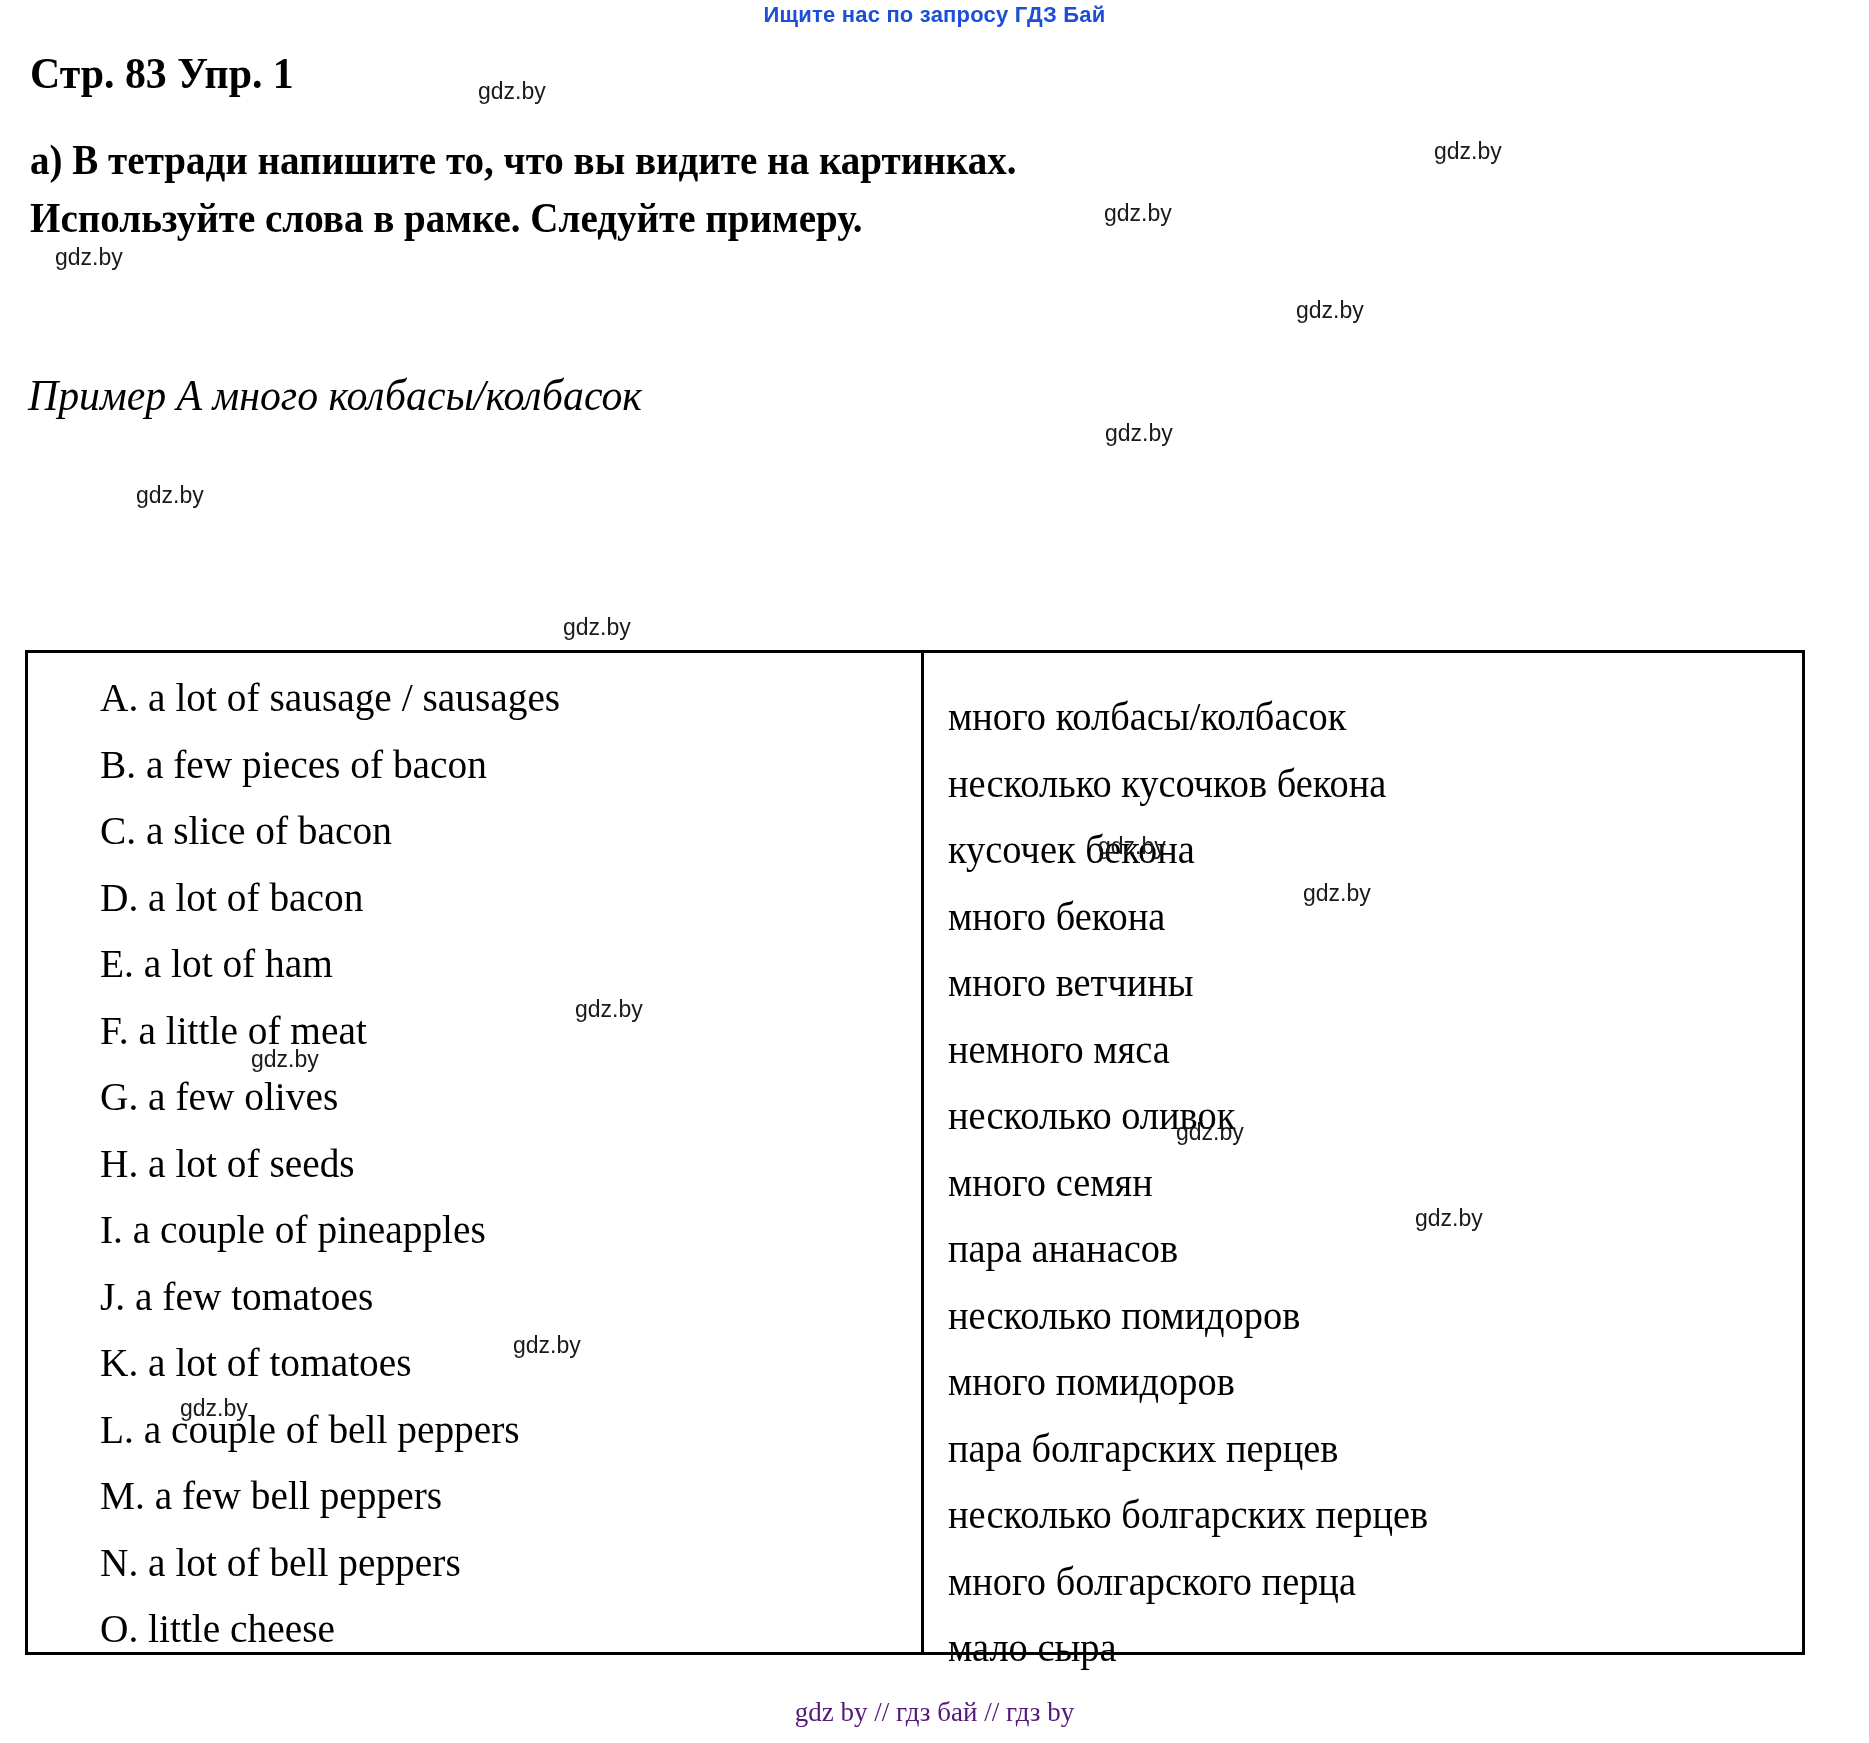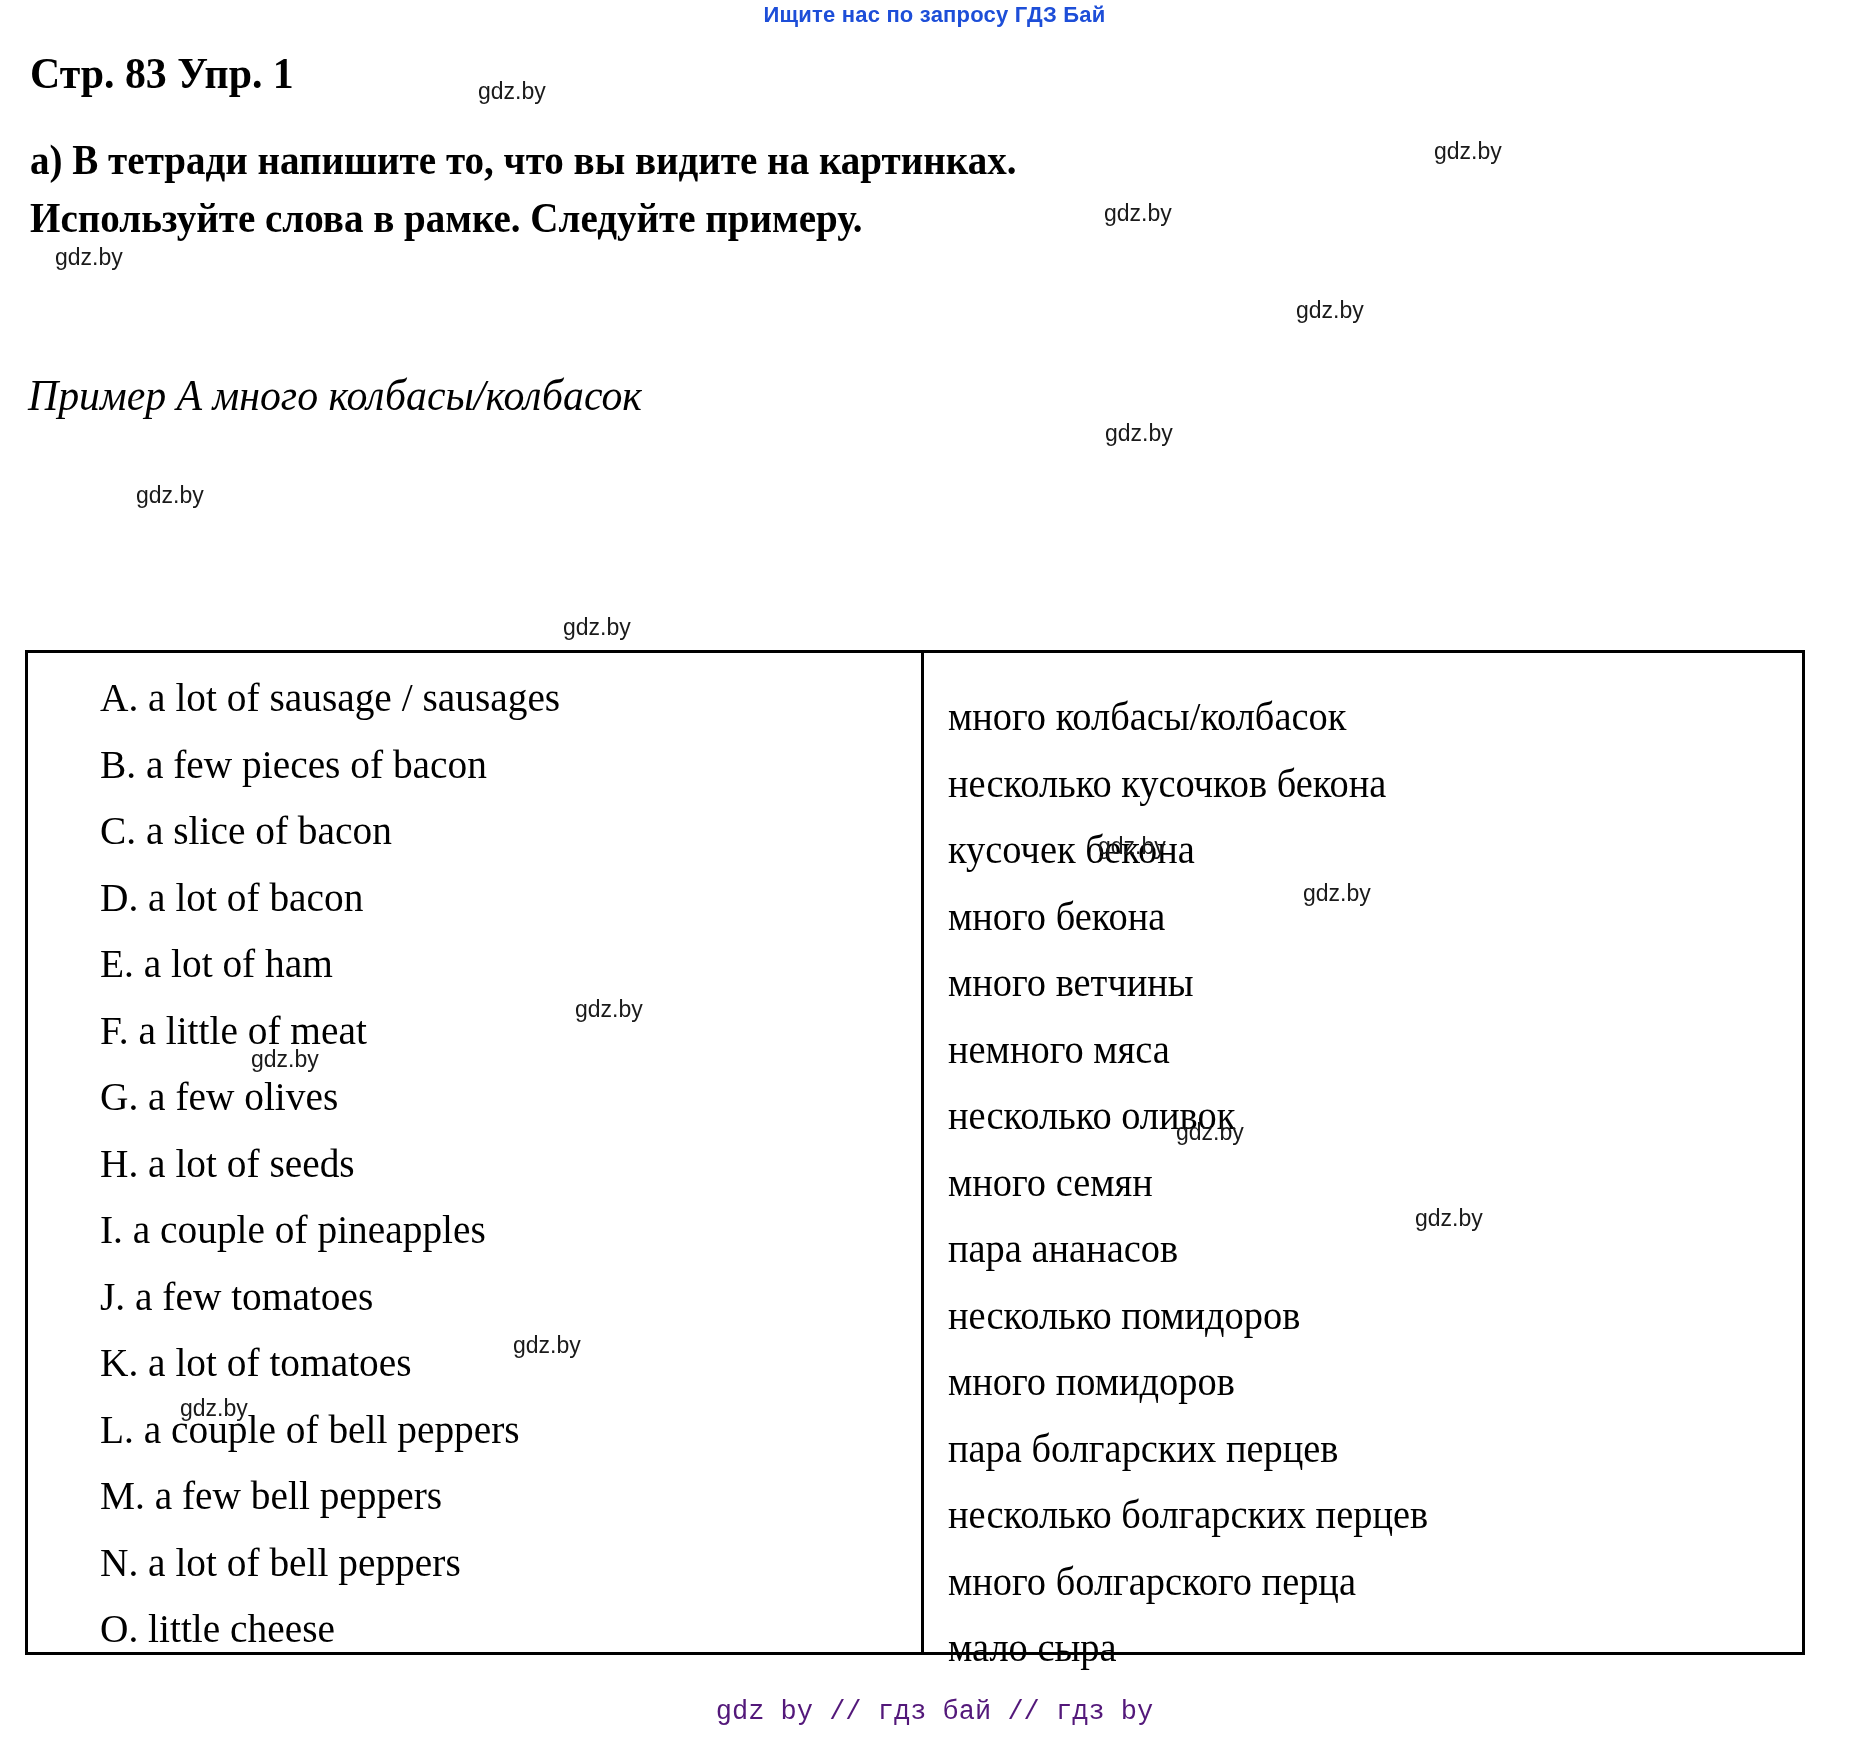--- a/index.html
+++ b/index.html
@@ -122,21 +122,21 @@
     pointer-events: none;
   }
 
   
   .footer {
     position: absolute;
     top: 1697px;
     left: 0;
     width: 1869px;
     text-align: center;
-    font-family: Liberation Mono, monospace;
+    font-family: Liberation Serif, serif;
     font-size: 27px;
     color: #53187a;
     white-space: nowrap;
   }
 </style>
 </head>
 <body>
 
 <div class="promo">Ищите нас по запросу ГДЗ Бай</div>
 

